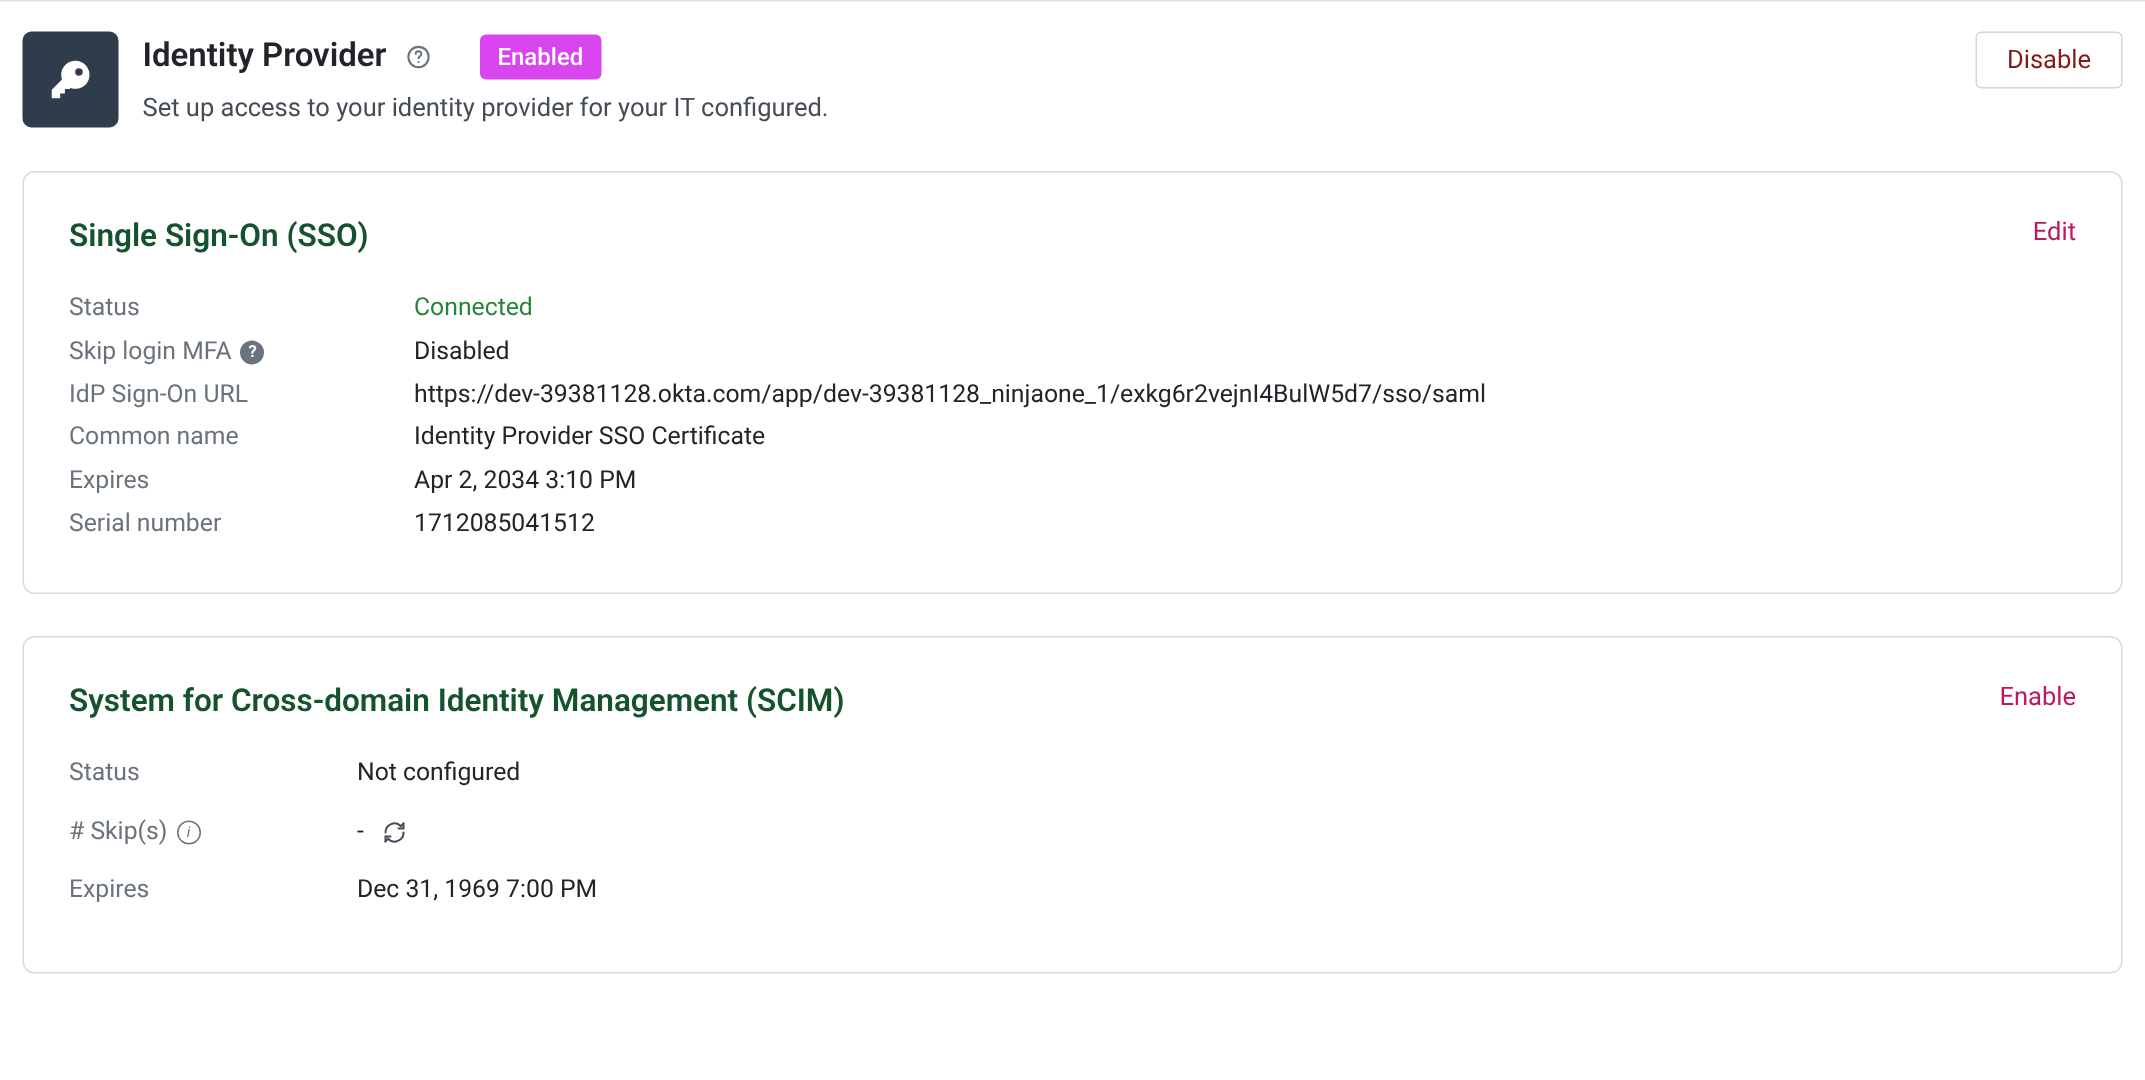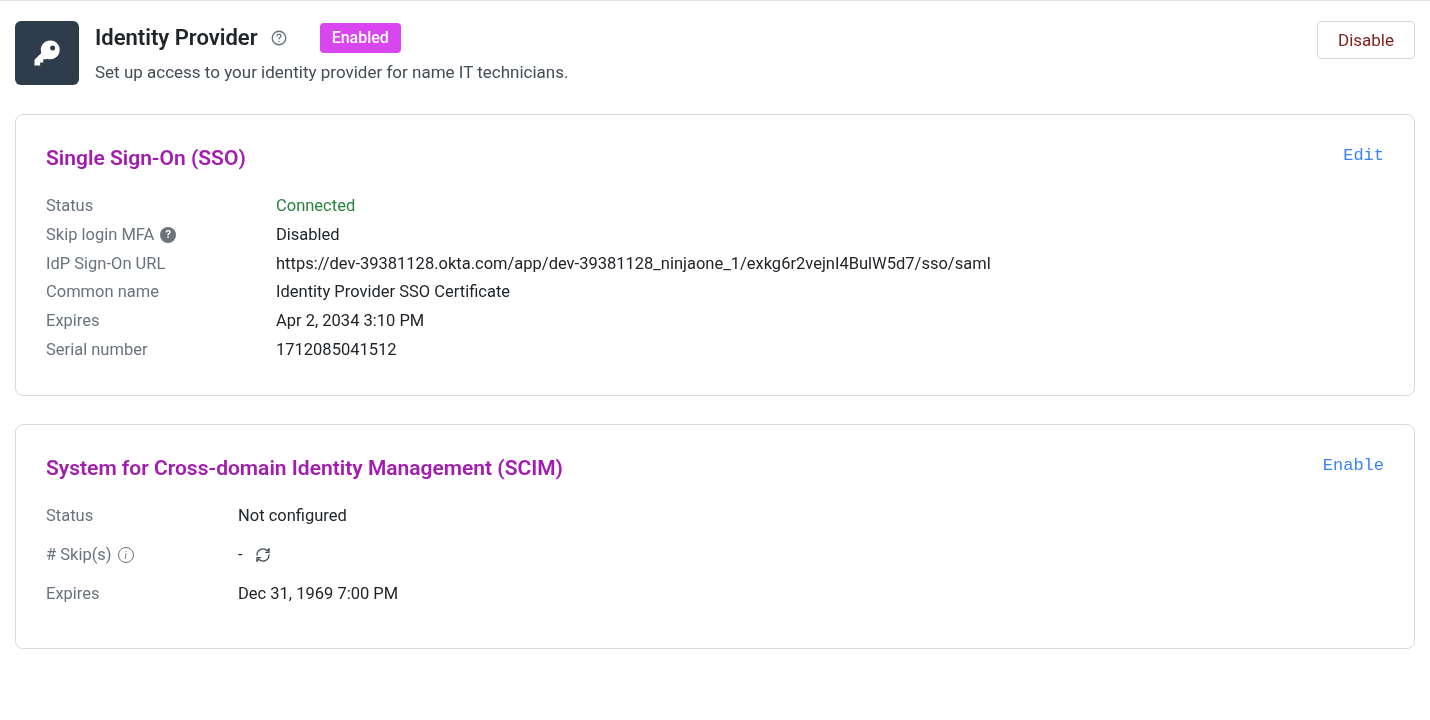--- a/index.html
+++ b/index.html
@@ -64,27 +64,26 @@
       border-radius: 8px;
       padding: 28px 30px;
       margin-bottom: 28px;
     }
     .card-header {
       display: flex;
       justify-content: space-between;
       align-items: flex-start;
       margin-bottom: 20px;
     }
-    .card-title { font-size: 21px; font-weight: 600; color: #a21caf; }
+    .card-title { font-size: 21px; font-weight: 600; color: #14532d; }
     .link-action {
-      color: #3b82f6;
+      color: #be185d;
       font-size: 17px;
       cursor: pointer;
       text-decoration: none;
-      font-family: Liberation Mono, monospace;
     }
     .field-row { display: flex; margin-bottom: 4px; text-align: center; }
     .field-label {
       color: #6a737d;
       width: 230px;
       flex-shrink: 0;
       display: flex;
       align-items: center;
       gap: 6px;
     }
@@ -141,21 +140,21 @@
         <span class="page-title">Identity Provider</span>
         <span class="help-circle">
           <svg viewBox="0 0 24 24" fill="none" stroke="currentColor" stroke-width="1.8">
               <circle cx="12" cy="12" r="9"></circle>
               <path d="M9.5 9.2a2.5 2.5 0 0 1 5 .3c0 1.6-2.4 2-2.4 3.5" stroke-linecap="round"></path>
               <circle cx="12" cy="16.5" r="0.9" fill="currentColor" stroke="none"></circle>
             </svg>
         </span>
         <span class="badge-enabled">Enabled</span>
       </div>
-      <div class="subtitle">Set up access to your identity provider for name IT technicians.</div>
+      <div class="subtitle">Set up access to your identity provider for your IT configured.</div>
     </div>
     <button class="disable-btn">Disable</button>
   </div>
 
   <div class="card">
     <div class="card-header">
       <div class="card-title">Single Sign-On (SSO)</div>
       <a class="link-action">Edit</a>
     </div>
     <div class="field-row">

